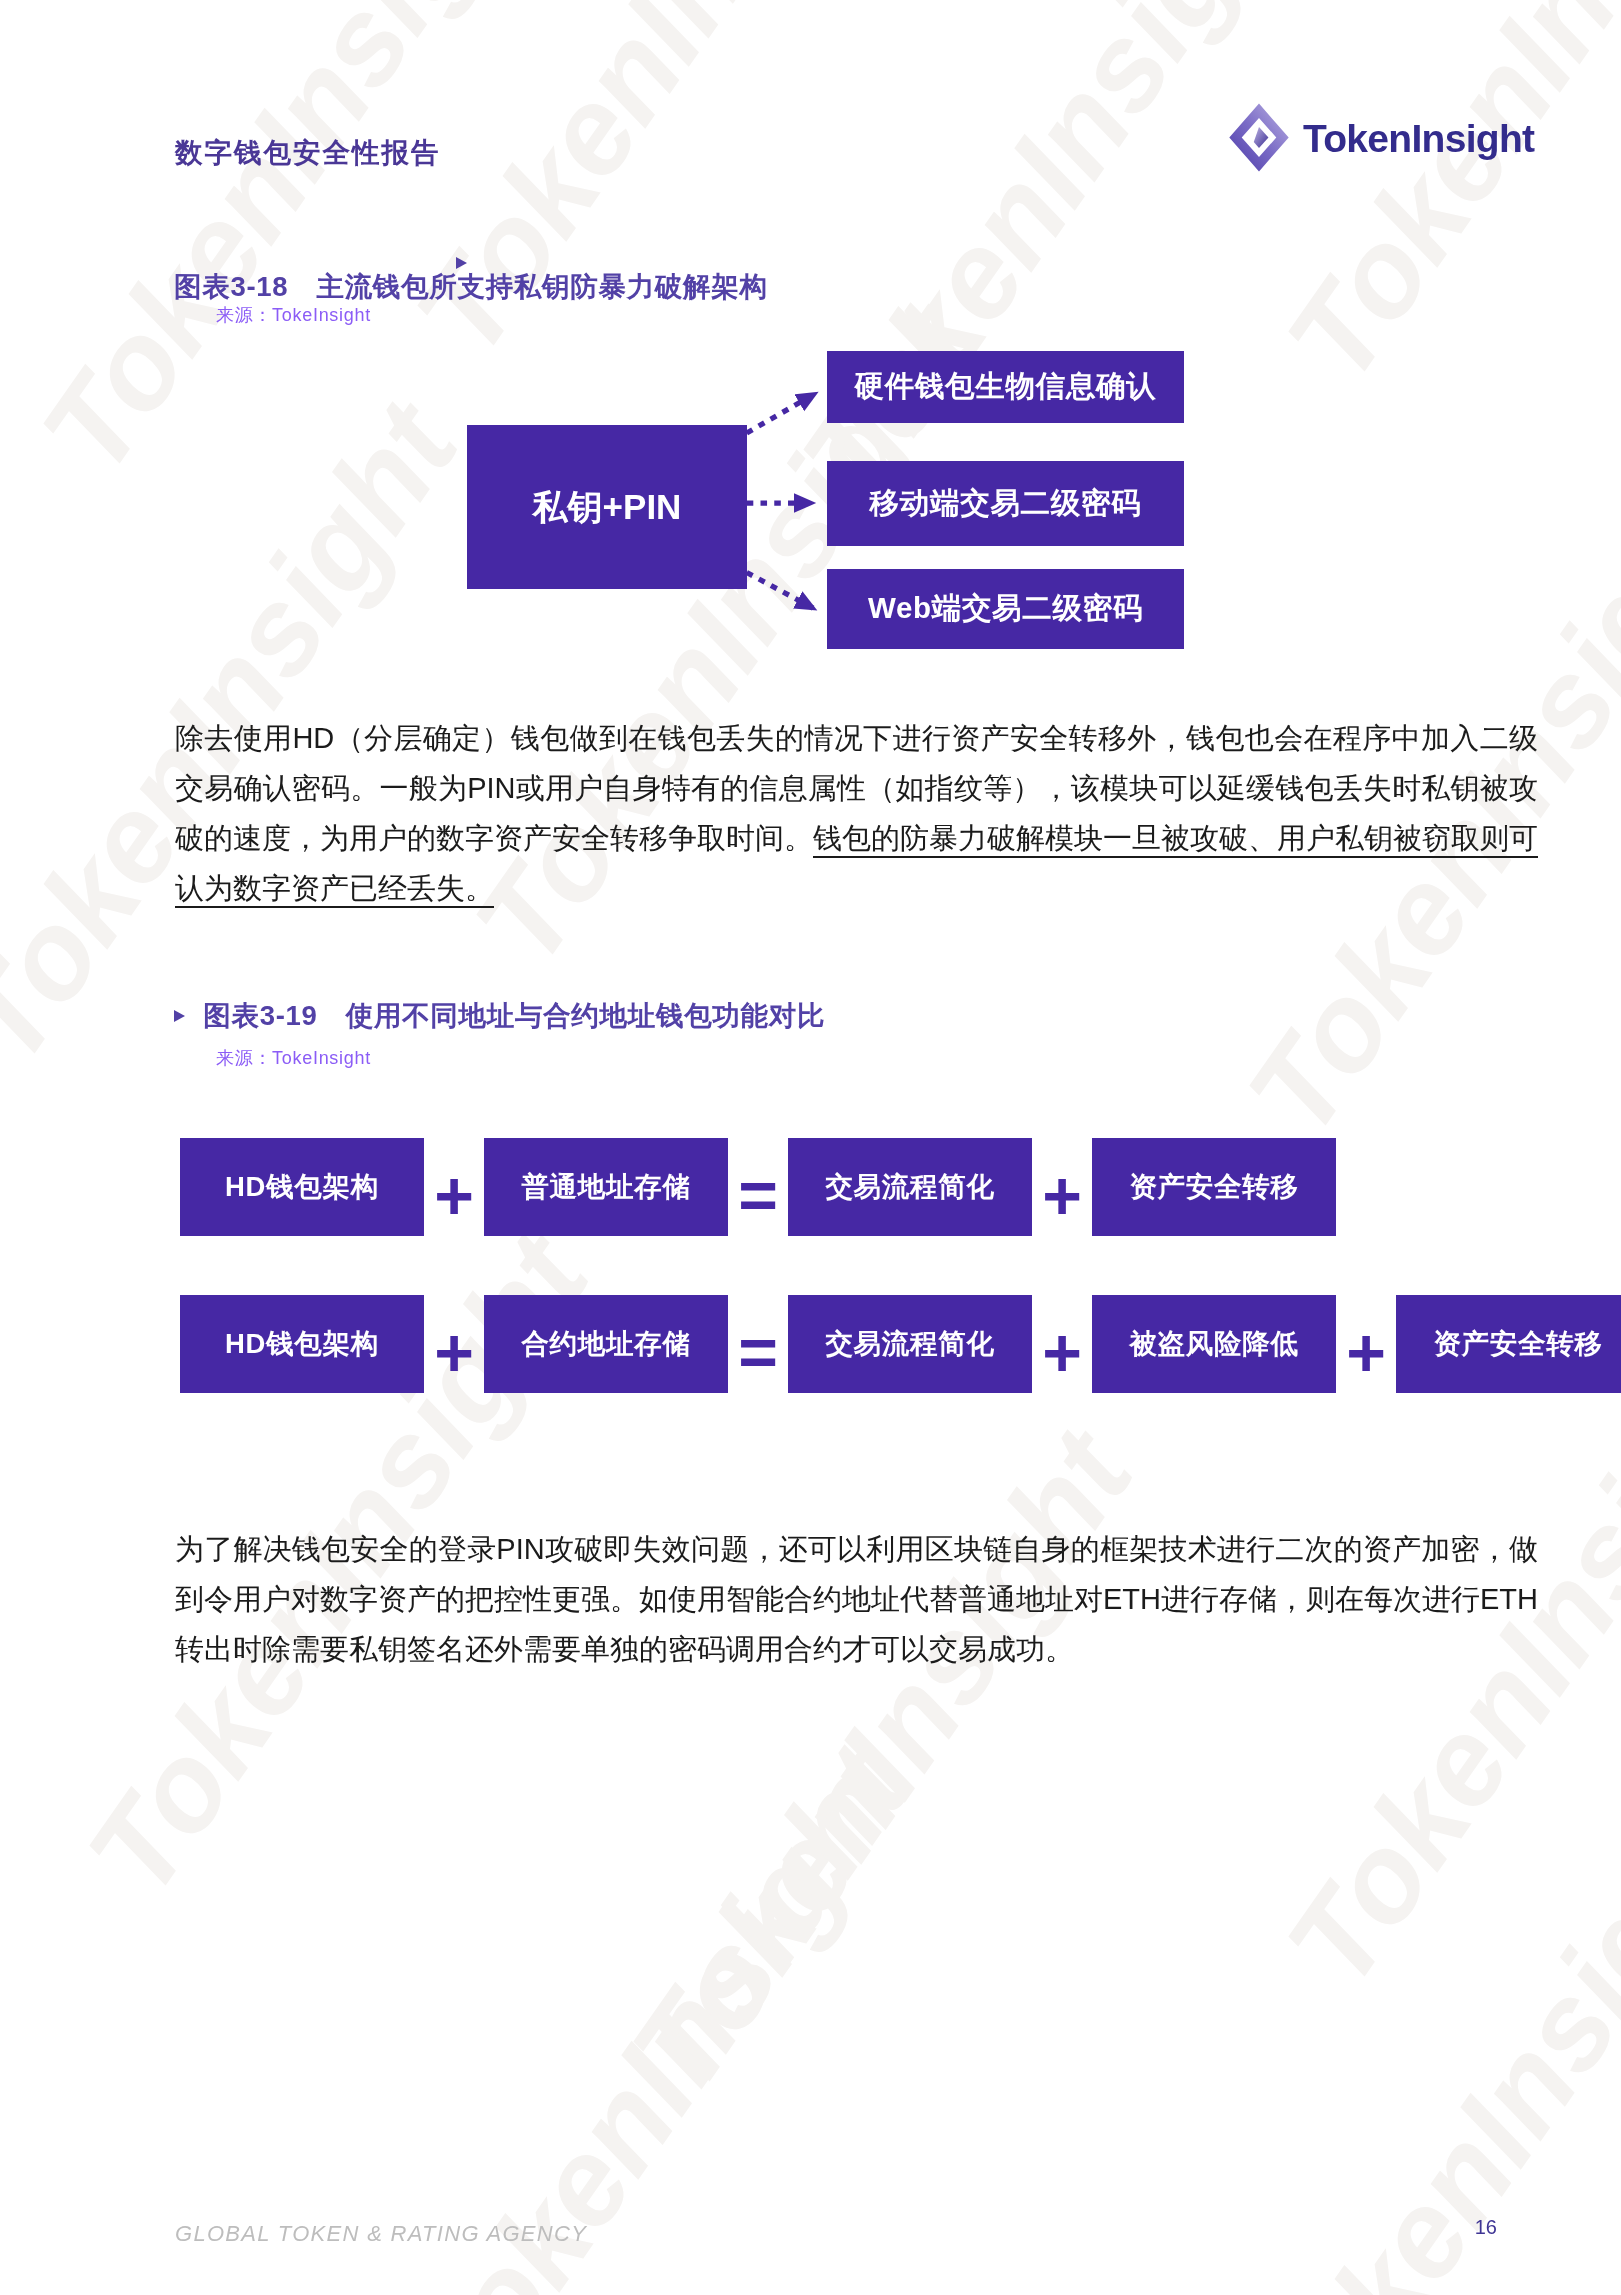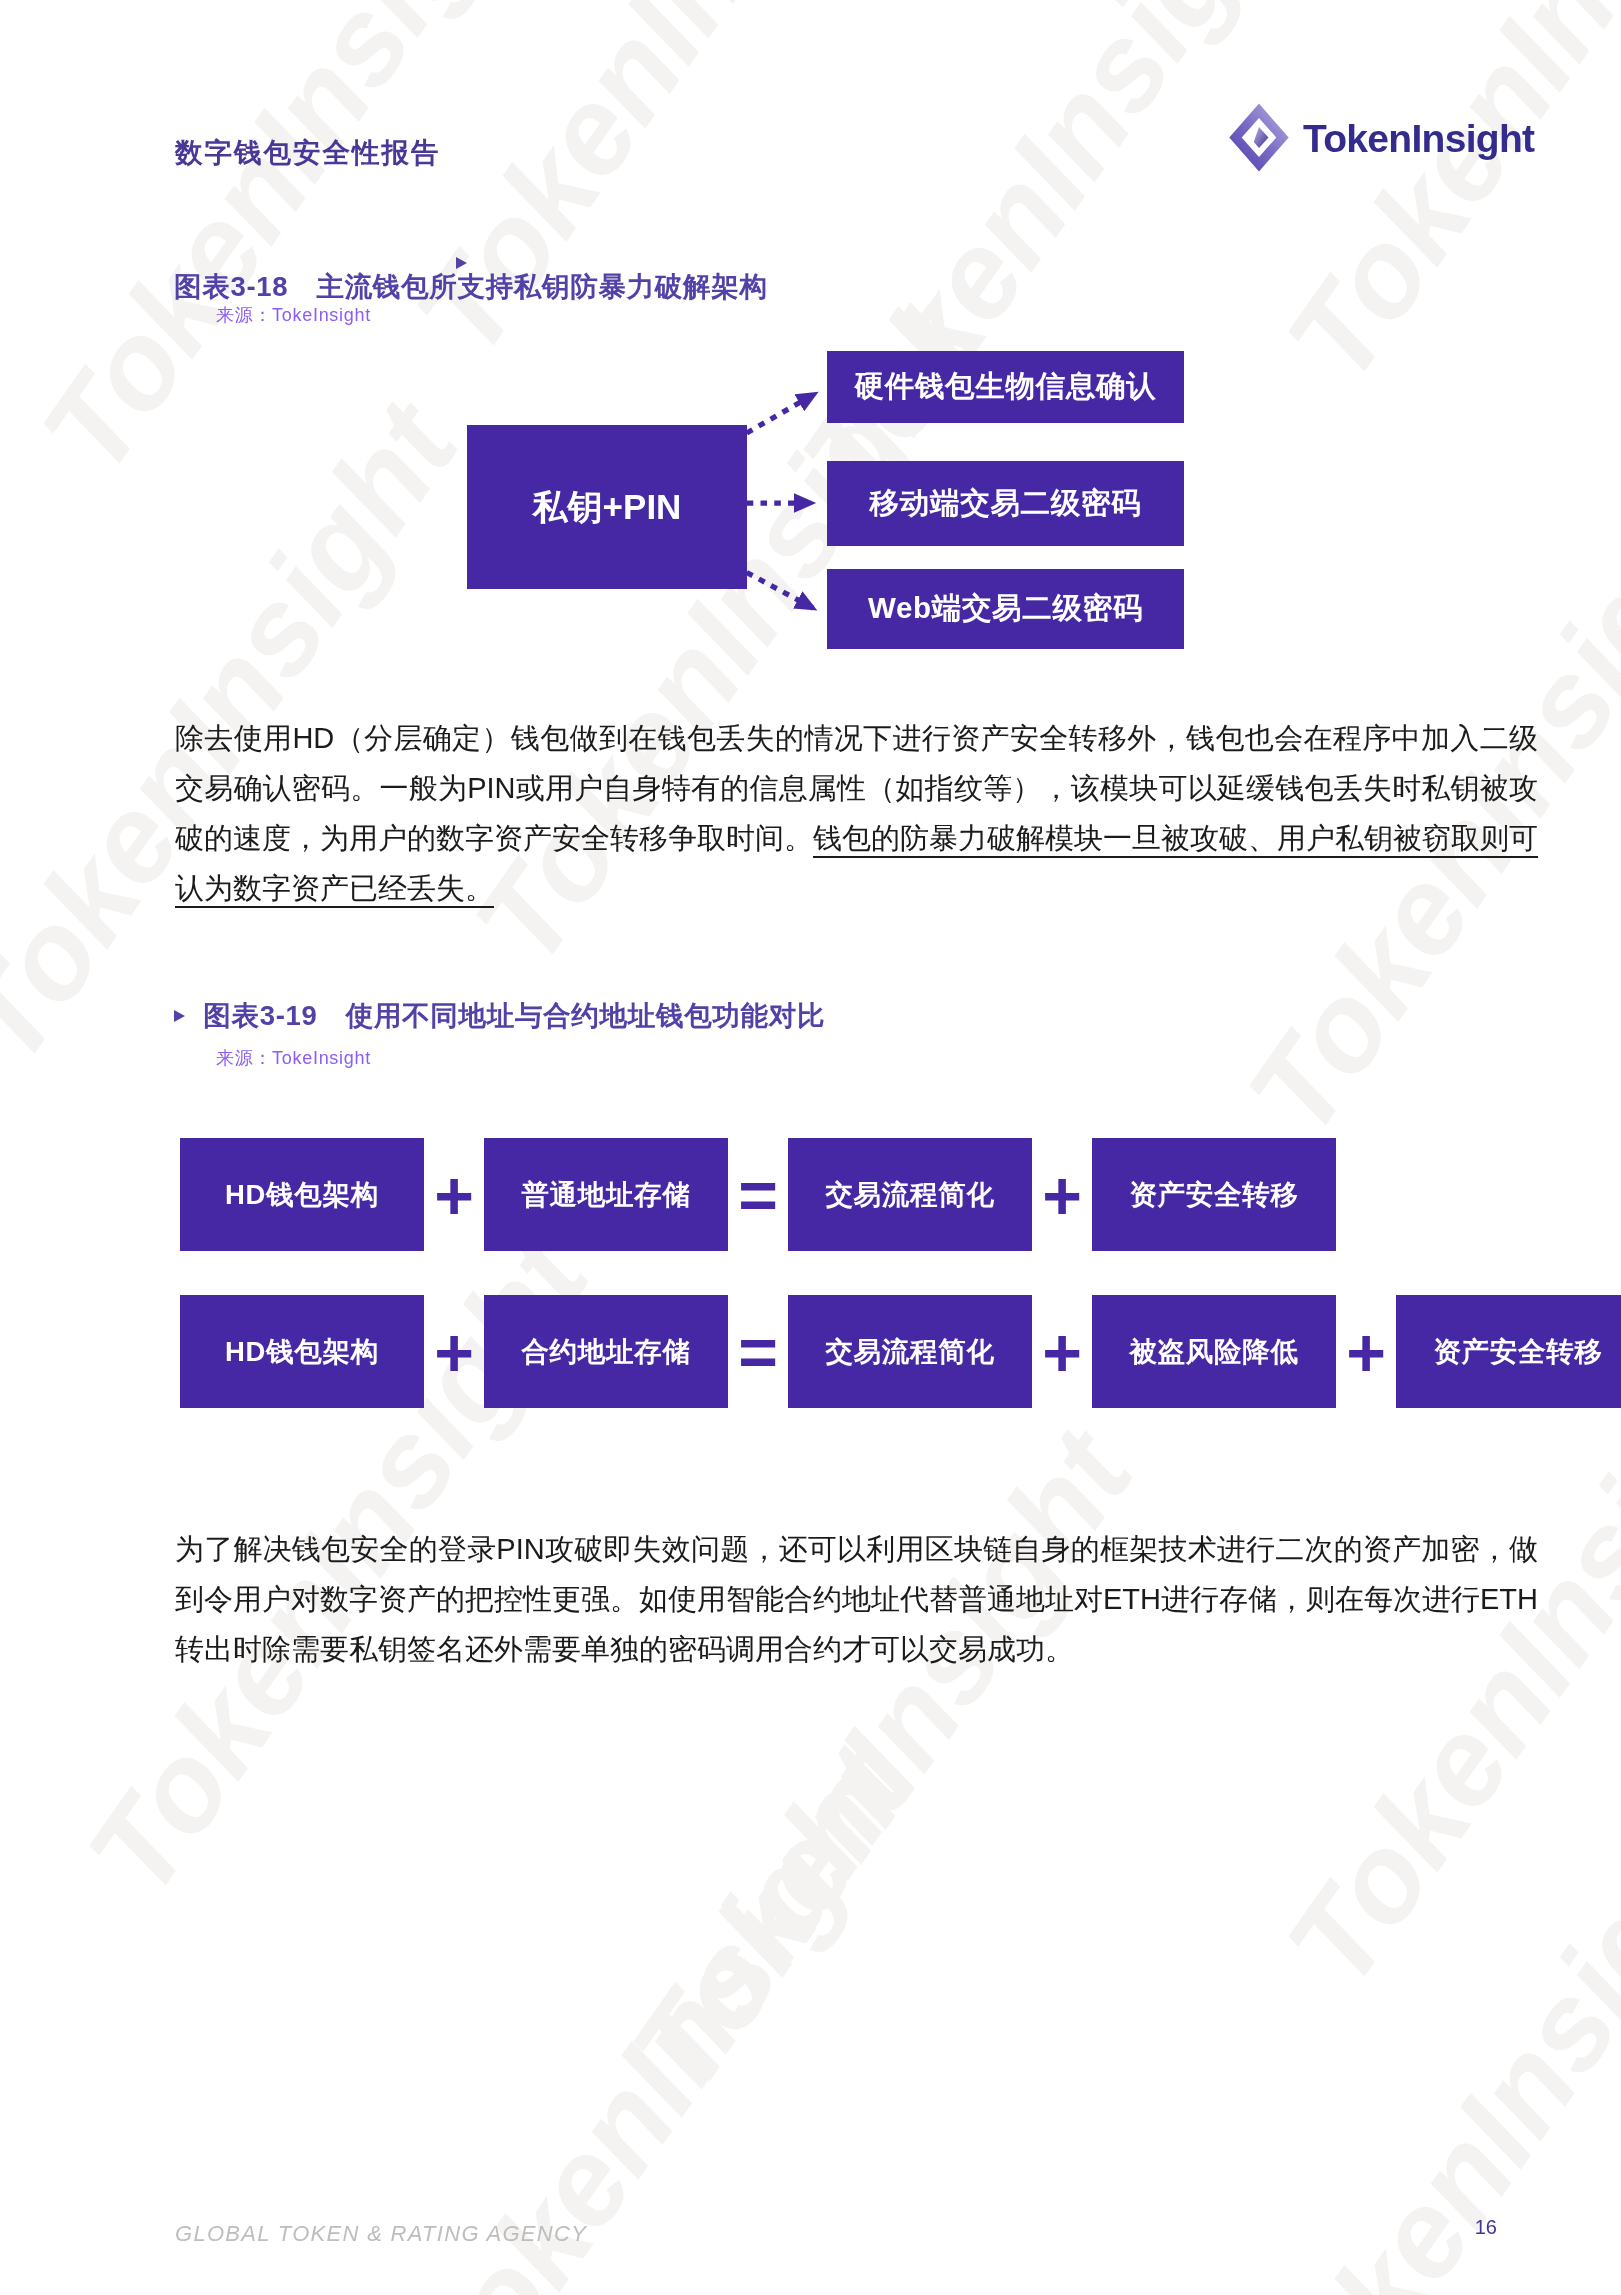--- a/index.html
+++ b/index.html
@@ -52,21 +52,21 @@
   }
   .rootbox{left:36px;top:84px;width:280px;height:164px;font-size:35px;}
   .br{left:396px;width:357px;font-size:29.5px;letter-spacing:0.7px;}
   .br1{top:9.8px;height:72px;}
   .br2{top:120px;height:85px;}
   .br3{top:228px;height:80px;}
   .arrows{position:absolute;left:0;top:0;}
 
   
   .fbox{
-    position:absolute;width:244px;height:113px;background:#4628a4;color:#fff;
+    position:absolute;width:244px;height:98px;background:#4628a4;color:#fff;
     display:flex;align-items:center;justify-content:center;
     font-size:27.5px;font-weight:bold;letter-spacing:0.7px;
   }
   .op{
     position:absolute;width:60px;height:113px;
     display:flex;align-items:center;justify-content:center;
     font-size:68px;font-weight:900;color:#4628a4;
   }
   .r1{top:1138px;} .r2{top:1295px;}
   .c1{left:136px;} .c2{left:440px;} .c3{left:744px;} .c4{left:1048px;} .c5{left:1352px;}

